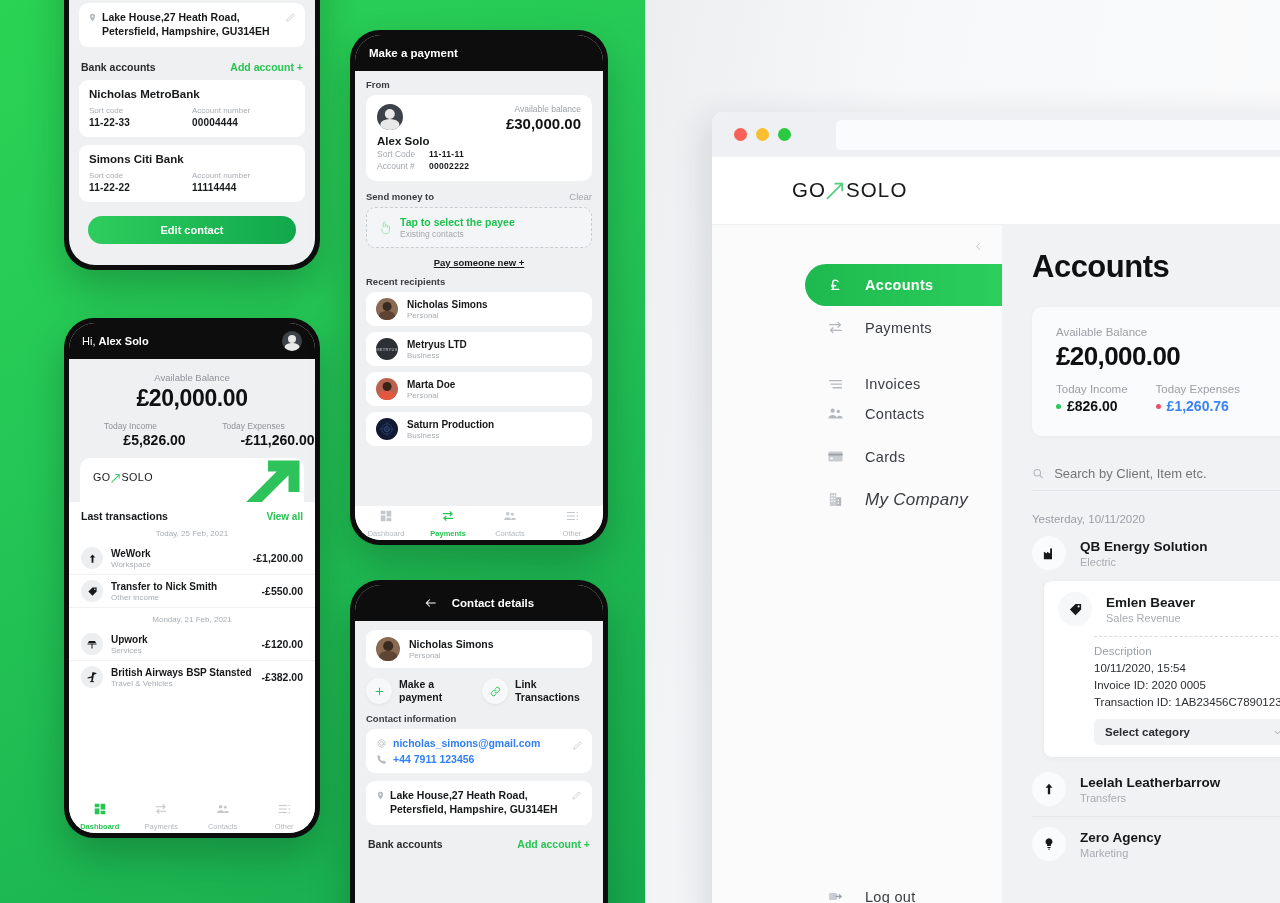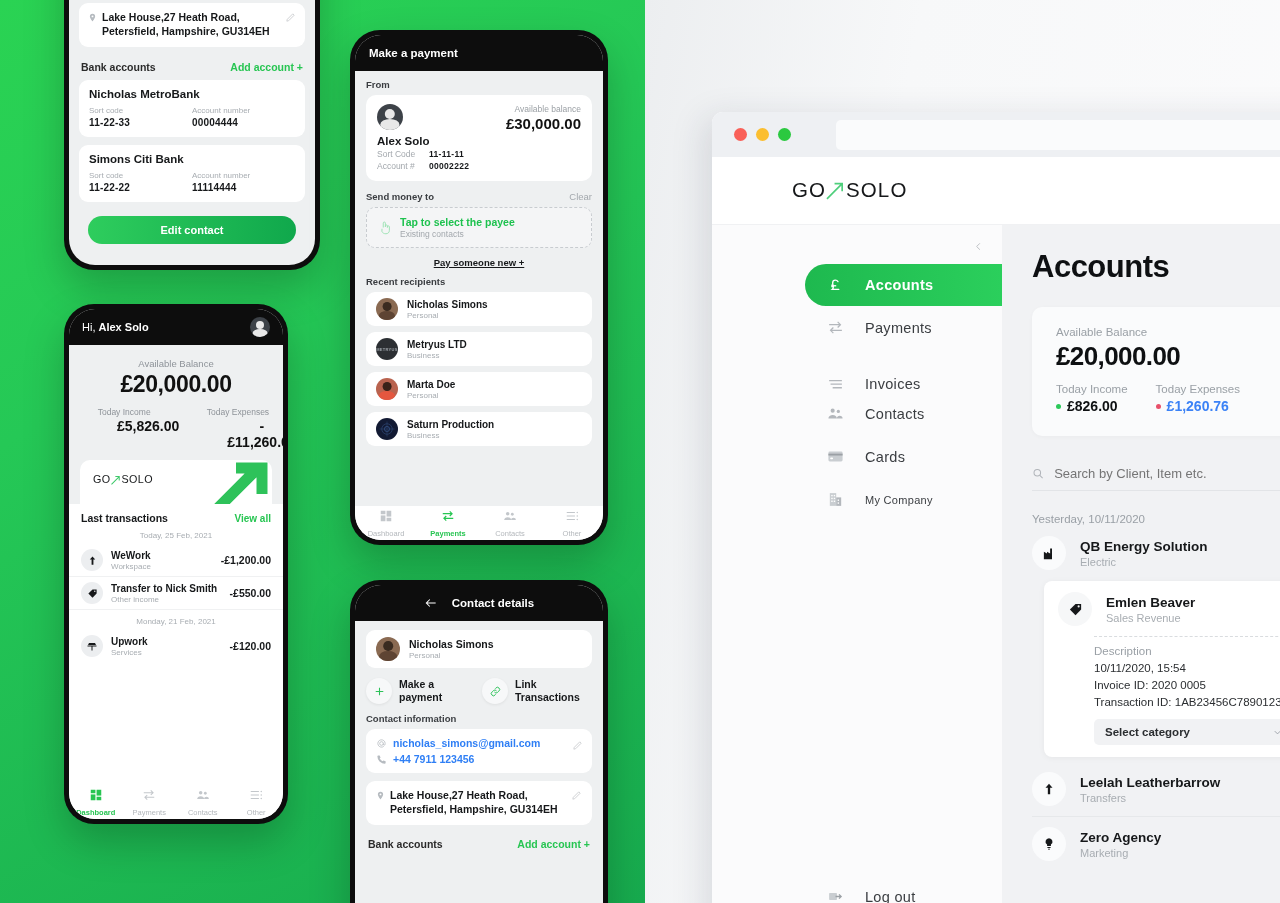--- a/index.html
+++ b/index.html
@@ -44,21 +44,21 @@
   .bank-col{ flex:1; }
   .bank-k{ font-size:8px; color:#a8adb2; margin-bottom:2px;}
   .bank-v{ font-size:10px; font-weight:700; color:#16181a; letter-spacing:.2px;}
   .green-btn{
     background:linear-gradient(90deg,#2ecd5d,#10a84c); color:#fff; border:0;
     border-radius:20px; height:28px; width:100%; font-size:11px; font-weight:600;
     font-family:inherit; cursor:pointer;
   }
 
   
-  #phone-dashboard{ left:64px; top:304px; width:224px; height:520px; }
+  #phone-dashboard{ left:64px; top:318px; width:256px; height:520px; }
   #phone-dashboard .phone-inner{ background:#eef0f1; display:flex; flex-direction:column;}
   .dash-top{ height:36px; padding:0 13px; justify-content:space-between;}
   .dash-hi{ font-size:11px; }
   .dash-hi b{ font-weight:700; }
   .avatar{ width:20px;height:20px;border-radius:50%;background:#c9ccd0; overflow:hidden; position:relative;}
   .avatar.a-dark{ background:#3d4248; }
   .av-head{position:absolute;left:50%;top:18%;transform:translateX(-50%);width:40%;height:40%;border-radius:50%;background:#e8e8e8;}
   .av-body{position:absolute;left:50%;bottom:0;transform:translateX(-50%);width:74%;height:42%;border-radius:50% 50% 0 0;background:#e8e8e8;}
   .bal-wrap{ text-align:center; padding:13px 0 10px;}
   .bal-lab{ font-size:9.5px; color:#8e9399; }
@@ -264,20 +264,32 @@
             <svg width="12" height="12" viewBox="0 0 24 24">
               <path fill="#16181a" d="M4 10h16l-2-4H6zM3 11h18v2H13v8h-2v-8H3z"></path>
             </svg>
           </div>
         <div class="trx-mid">
           <div class="trx-name">Upwork</div>
           <div class="trx-cat">Services</div>
         </div>
         <div class="trx-amt">-£120.00</div>
       </div>
+      <div class="trx-row">
+        <div class="trx-ico">
+            <svg width="12" height="12" viewBox="0 0 24 24">
+              <path fill="#16181a" d="M13 2l-1.6 8.5L3 13l.4 2 8-1.5-1 6.5-2.6 1.2.2 1.3L12 22l3.9.5.2-1.3-2.5-1.2 2.2-12.4L21 5.5 20.6 4z"></path>
+            </svg>
+          </div>
+        <div class="trx-mid">
+          <div class="trx-name">British Airways BSP Stansted</div>
+          <div class="trx-cat">Travel &amp; Vehicles</div>
+        </div>
+        <div class="trx-amt">-£382.00</div>
+      </div>
     </div>
 
     <div class="tabbar">
       <div class="tab active">
         <svg width="14" height="14" viewBox="0 0 24 24">
             <rect x="3" y="3" width="8" height="6" fill="#27c552"></rect>
             <rect x="13" y="3" width="8" height="10" fill="#27c552"></rect>
             <rect x="3" y="11" width="8" height="10" fill="#27c552"></rect>
             <rect x="13" y="15" width="8" height="6" fill="#27c552"></rect>
           </svg>
@@ -588,21 +600,21 @@
               <rect x="6" y="5.5" width="2" height="2"></rect>
               <rect x="9.5" y="5.5" width="2" height="2"></rect>
               <rect x="6" y="9.5" width="2" height="2"></rect>
               <rect x="9.5" y="9.5" width="2" height="2"></rect>
               <rect x="6" y="13.5" width="2" height="2"></rect>
               <rect x="9.5" y="13.5" width="2" height="2"></rect>
               <rect x="15" y="12" width="2" height="2"></rect>
               <rect x="15" y="16" width="2" height="2"></rect>
             </g>
           </svg>
-        <span style="color:#3a3d41;font-size:11px;letter-spacing:.3px;">My Company</span>
+        <span style="color:#3a3d41;font-size:17px;letter-spacing:.3px;font-style:italic;">My Company</span>
       </div>
 
       <div style="margin-top:auto;margin-left:93px;height:43px;display:flex;align-items:center;padding-left:22px;gap:21px;margin-bottom:24px;">
         <svg width="17" height="17" viewBox="0 0 24 24">
             <rect x="3" y="7" width="11" height="10" rx="1" fill="#c9cdd1"></rect>
             <path d="M12 12h8m-3-3l3 3-3 3" stroke="#9ba0a5" stroke-width="1.8" fill="none"></path>
           </svg>
         <span style="color:#3a3d41;font-size:14.5px;letter-spacing:.3px;">Log out</span>
       </div>
     </div>

